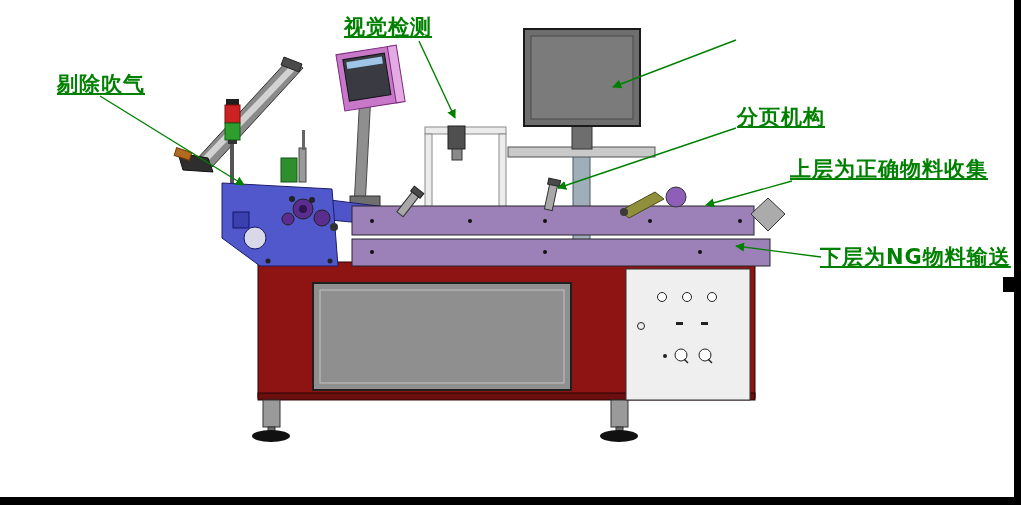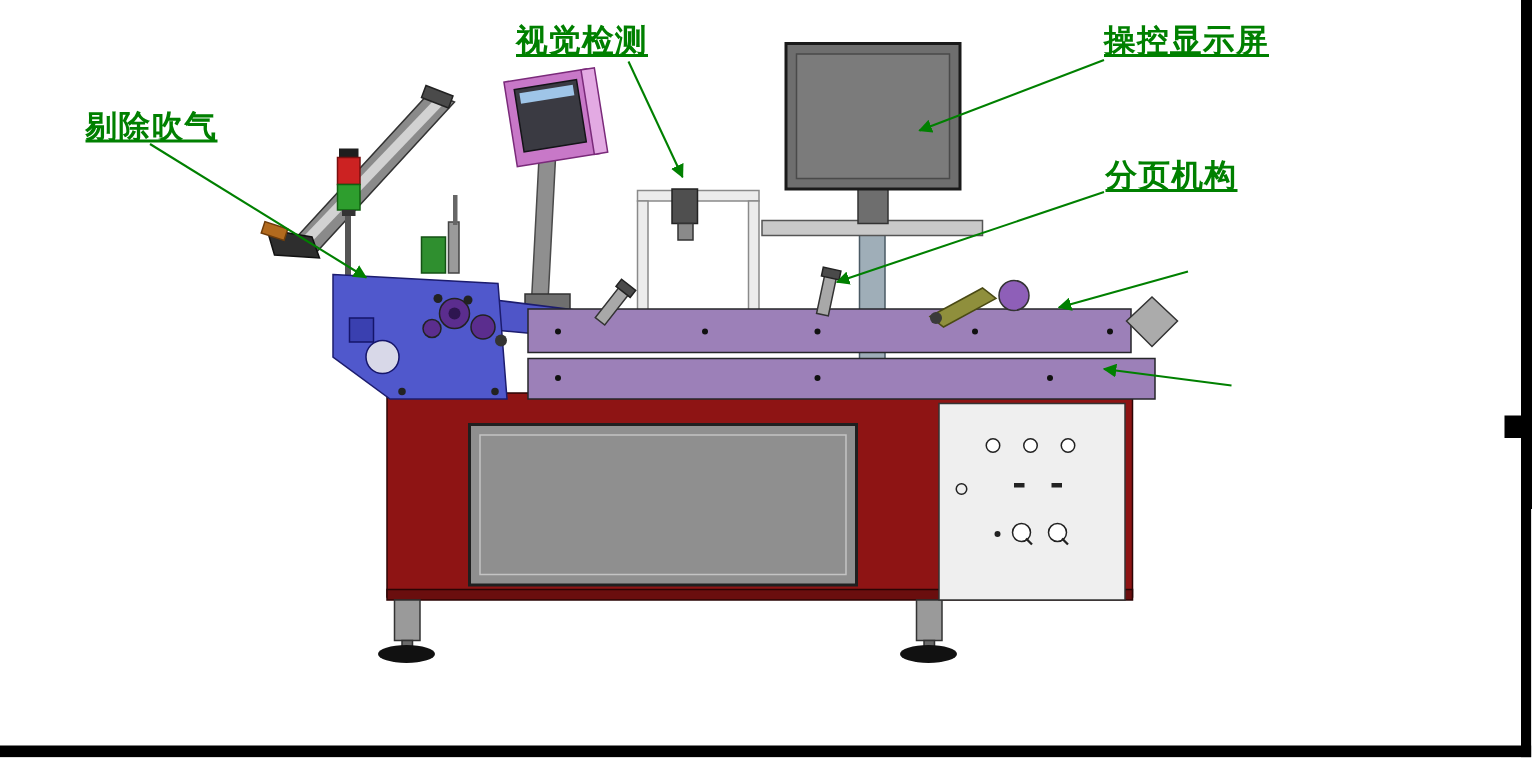--- a/index.html
+++ b/index.html
@@ -160,19 +160,20 @@
       <path d="M419,41 L455,118" marker-end="url(#arrow)"></path>
       <path d="M736,40 L613,87" marker-end="url(#arrow)"></path>
       <path d="M736,128 L558,188" marker-end="url(#arrow)"></path>
       <path d="M792,181 L706,205" marker-end="url(#arrow)"></path>
       <path d="M821,257 L736,246" marker-end="url(#arrow)"></path>
     </g>
   </svg>
 
   <div class="label" style="left:57px;top:73px">剔除吹气</div>
   <div class="label" style="left:344px;top:16px">视觉检测</div>
-  <div class="label" style="left:736px;top:16px">操控显示屏</div>
   <div class="label" style="left:737px;top:106px">分页机构</div>
+  <div class="label" style="left:790px;top:158px">上层为正确物料收集</div>
+  <div class="label" style="left:820px;top:246px">下层为NG物料输送</div>
 
   <div class="frame-right"></div>
   <div class="frame-bottom"></div>
   <div class="frame-tab"></div>
 </div>
 
 </body></html>

